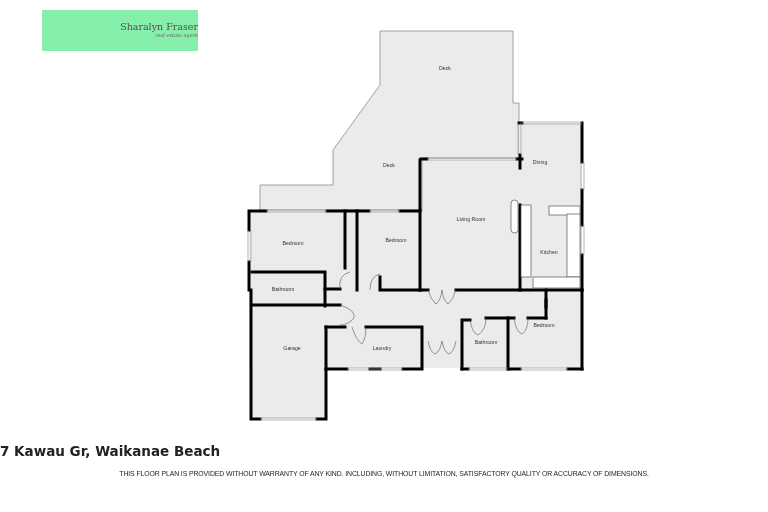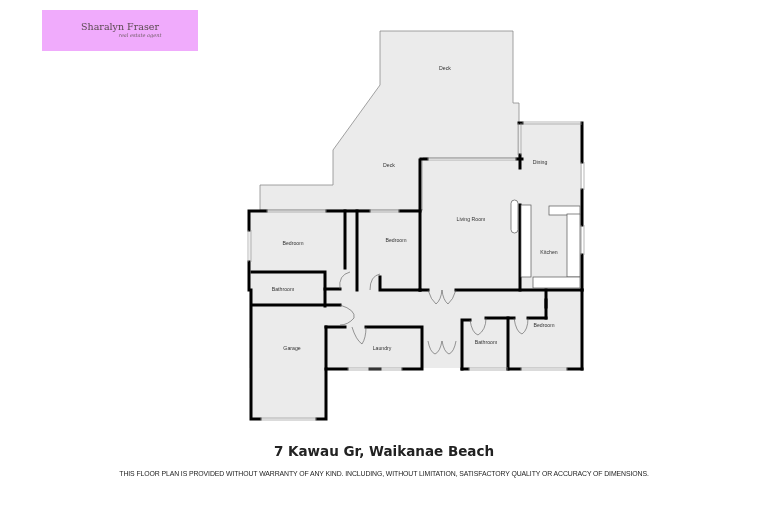--- a/index.html
+++ b/index.html
@@ -1,26 +1,26 @@
 <!DOCTYPE html>
 <html><head>
   <meta charset="utf-8">
   <style>
     html, body { margin: 0; padding: 0; background: #ffffff; }
     body { width: 768px; height: 512px; position: relative; overflow: hidden; font-family: "DejaVu Sans", sans-serif; }
     .logo {
       position: absolute; left: 42px; top: 10px; width: 156px; height: 41px;
-      background: #f0abfc; text-align: center; box-sizing: border-box; padding-top: 11px;
+      background: #86efac; text-align: right; box-sizing: border-box; padding-top: 11px;
     }
     .logo-name { font-family: "DejaVu Serif", serif; font-size: 9.5px; color: #5a4a50; display: block; line-height: 11px; }
     .logo-sub { font-family: "DejaVu Serif", serif; font-style: italic; font-size: 5px; color: #6b5a60; display: block; line-height: 7px; margin-left: 40px; }
     svg.plan { position: absolute; left: 0; top: 0; }
     .room-label { font-family: "Liberation Sans", sans-serif; font-size: 5.2px; fill: #333333; text-anchor: middle; }
     .address {
-      position: absolute; left: 0; width: 768px; top: 443px; text-align: center;
+      position: absolute; left: 0; width: 768px; top: 443px; 
       font-family: "DejaVu Sans", sans-serif; font-size: 13.5px; font-weight: bold; color: #222222;
     }
     .disclaimer {
       position: absolute; left: 0; width: 768px; top: 470px; text-align: center;
       font-family: "Liberation Sans", sans-serif; font-size: 6.9px; color: #222222; letter-spacing: -0.1px;
     }
   </style>
 </head>
 <body>
 

